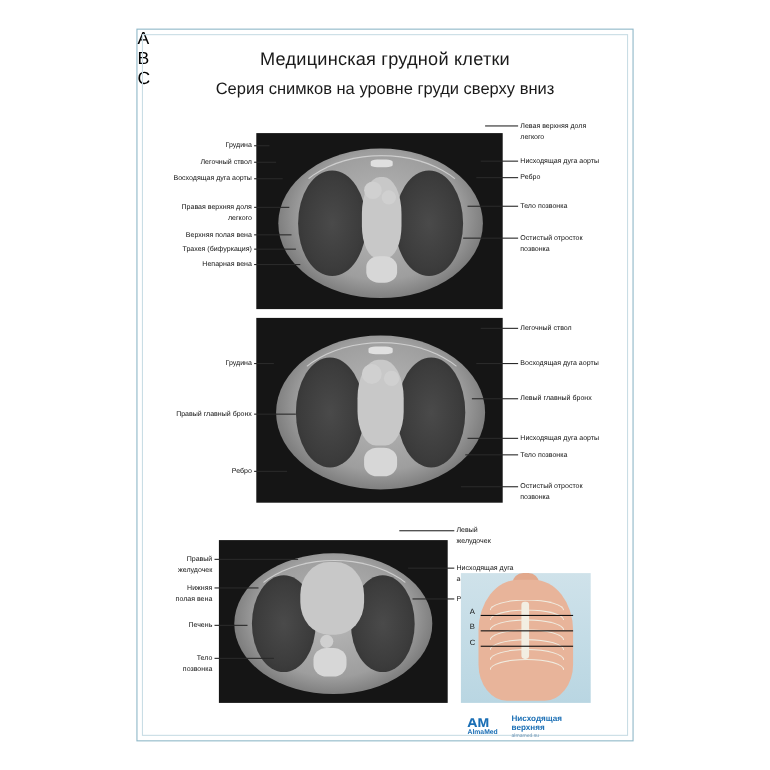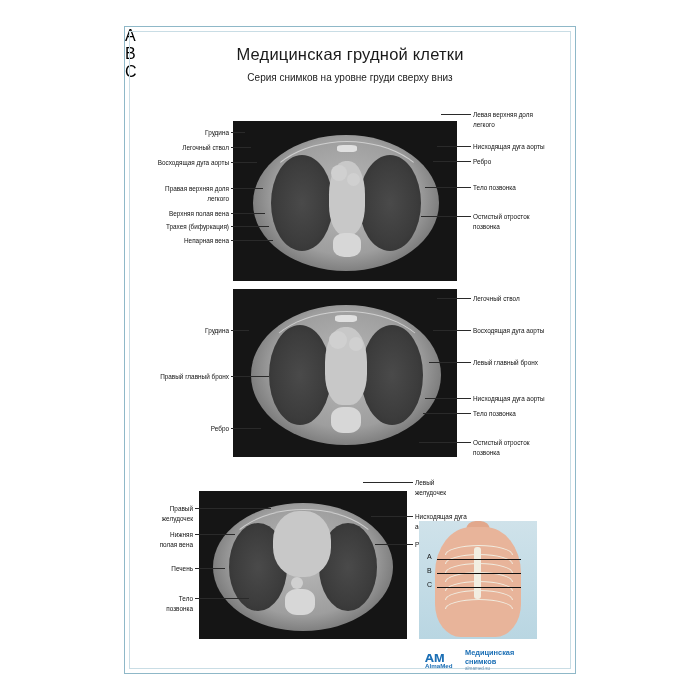--- a/index.html
+++ b/index.html
@@ -41,21 +41,21 @@
     font-size: 16.5px;
     color: #1a1a1a;
     letter-spacing: 0.2px;
   }
   .subtitle {
     position: absolute;
     left: 0;
     top: 45px;
     width: 100%;
     text-align: center;
-    font-size: 10px;
+    font-size: 15px;
     color: #1a1a1a;
   }
 
   
   .ct {
     position: absolute;
     background: #151515;
     overflow: hidden;
   }
   
@@ -370,17 +370,17 @@
     <div class="levelline" style="left:18px; top:52px; width:84px;"></div>
     <div class="levelline" style="left:18px; top:66px; width:84px;"></div>
     <div class="levelmark" style="left:8px; top:32px;">A</div>
     <div class="levelmark" style="left:8px; top:46px;">B</div>
     <div class="levelmark" style="left:8px; top:60px;">C</div>
   </div>
 
   <div class="logo">
     <div class="logo-mark">ᴀᴍ</div>
     <div class="logo-name">AlmaMed</div>
-    <div class="logo-text1">Медицинская</div>
-    <div class="logo-text2">снимков</div>
+    <div class="logo-text1">Нисходящая</div>
+    <div class="logo-text2">верхняя</div>
     <div class="logo-text3">almamed.su</div>
   </div>
 </div>
 
 </body></html>

